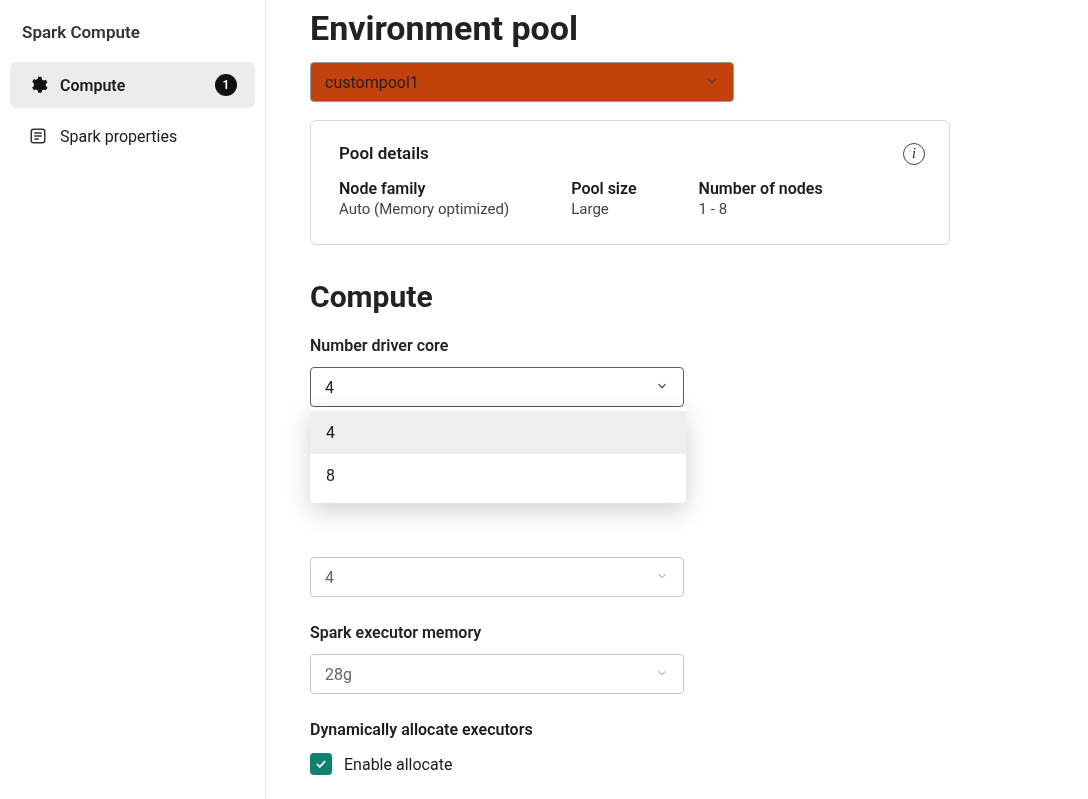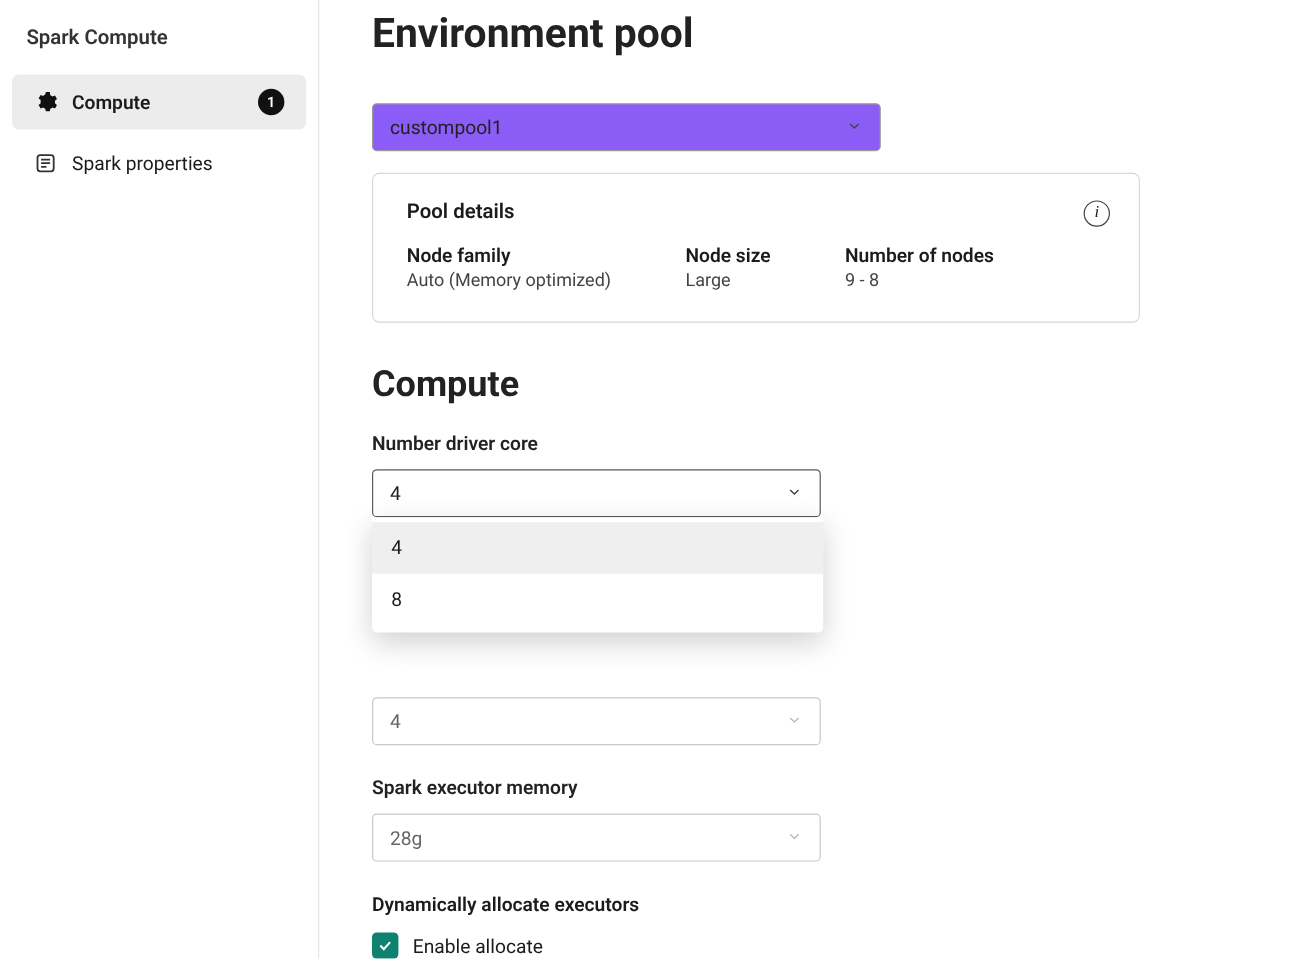--- a/index.html
+++ b/index.html
@@ -57,36 +57,36 @@
 
   .main {
     flex: 1;
     padding: 8px 44px 0 44px;
     position: relative;
     overflow: hidden;
   }
   h1.env-title {
     font-size: 34px;
     font-weight: 700;
-    margin-bottom: 38px;
+    margin-bottom: 14px;
     color: #222;
   }
   .dropdown {
     width: 424px;
     height: 40px;
     border: 1px solid #9a9a9a;
     border-radius: 4px;
     display: flex;
     align-items: center;
     padding: 0 14px;
     justify-content: space-between;
     cursor: pointer;
     font-size: 16px;
     color: #222;
-    background:#8b5cf6;
+    background:#c2410c;
   }
   .dropdown .chev { color:#555; }
   .pool-card {
     border: 1px solid #d8d8d8;
     border-radius: 6px;
     margin-top: 18px;
     padding: 22px 28px 26px 28px;
     width: 640px;
     position: relative;
   }
@@ -238,26 +238,26 @@
 
     <div class="pool-card">
       <div class="info-icon">i</div>
       <div class="pool-card-title">Pool details</div>
       <div class="pool-details-row">
         <div>
           <div class="pool-detail-label">Node family</div>
           <div class="pool-detail-value">Auto (Memory optimized)</div>
         </div>
         <div>
-          <div class="pool-detail-label">Node size</div>
+          <div class="pool-detail-label">Pool size</div>
           <div class="pool-detail-value">Large</div>
         </div>
         <div>
           <div class="pool-detail-label">Number of nodes</div>
-          <div class="pool-detail-value">9 - 8</div>
+          <div class="pool-detail-value">1 - 8</div>
         </div>
       </div>
     </div>
 
     <h2 class="compute-title">Compute</h2>
 
     <div class="field-block">
       <div class="field-label">Number driver core</div>
       <div class="field-dropdown" style="border-color:#5b5b5b;">
         <span>4</span>

